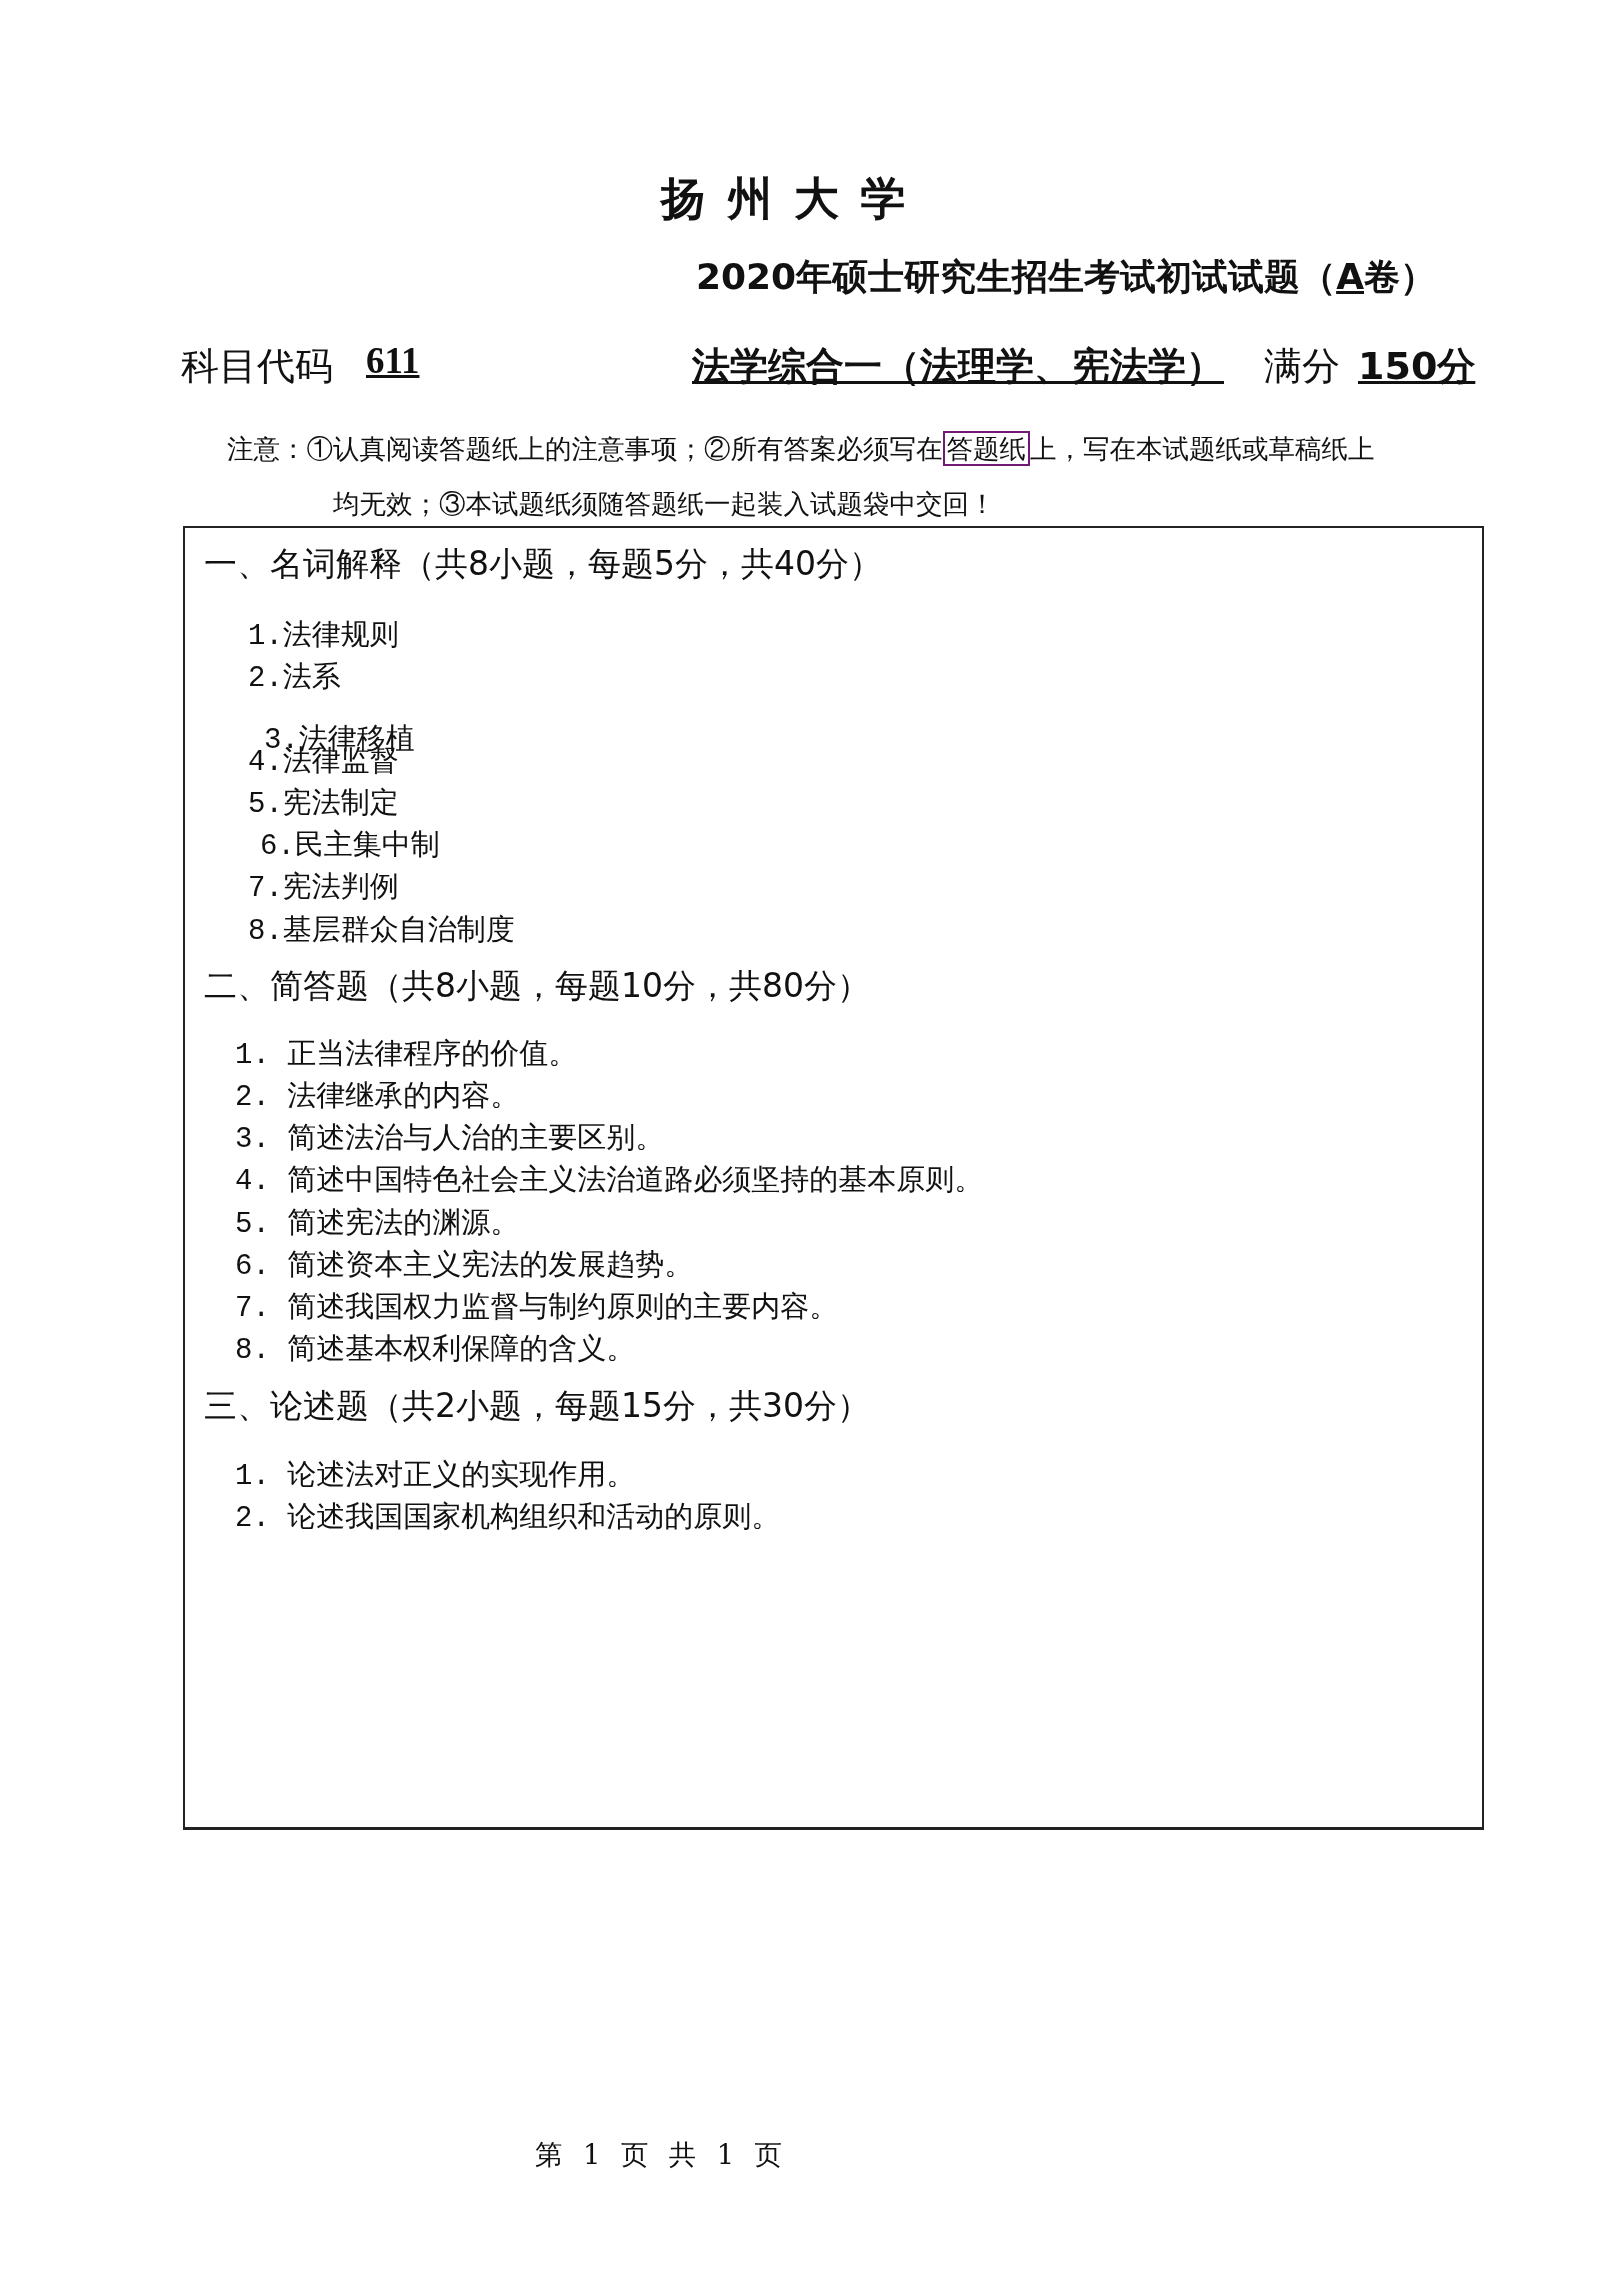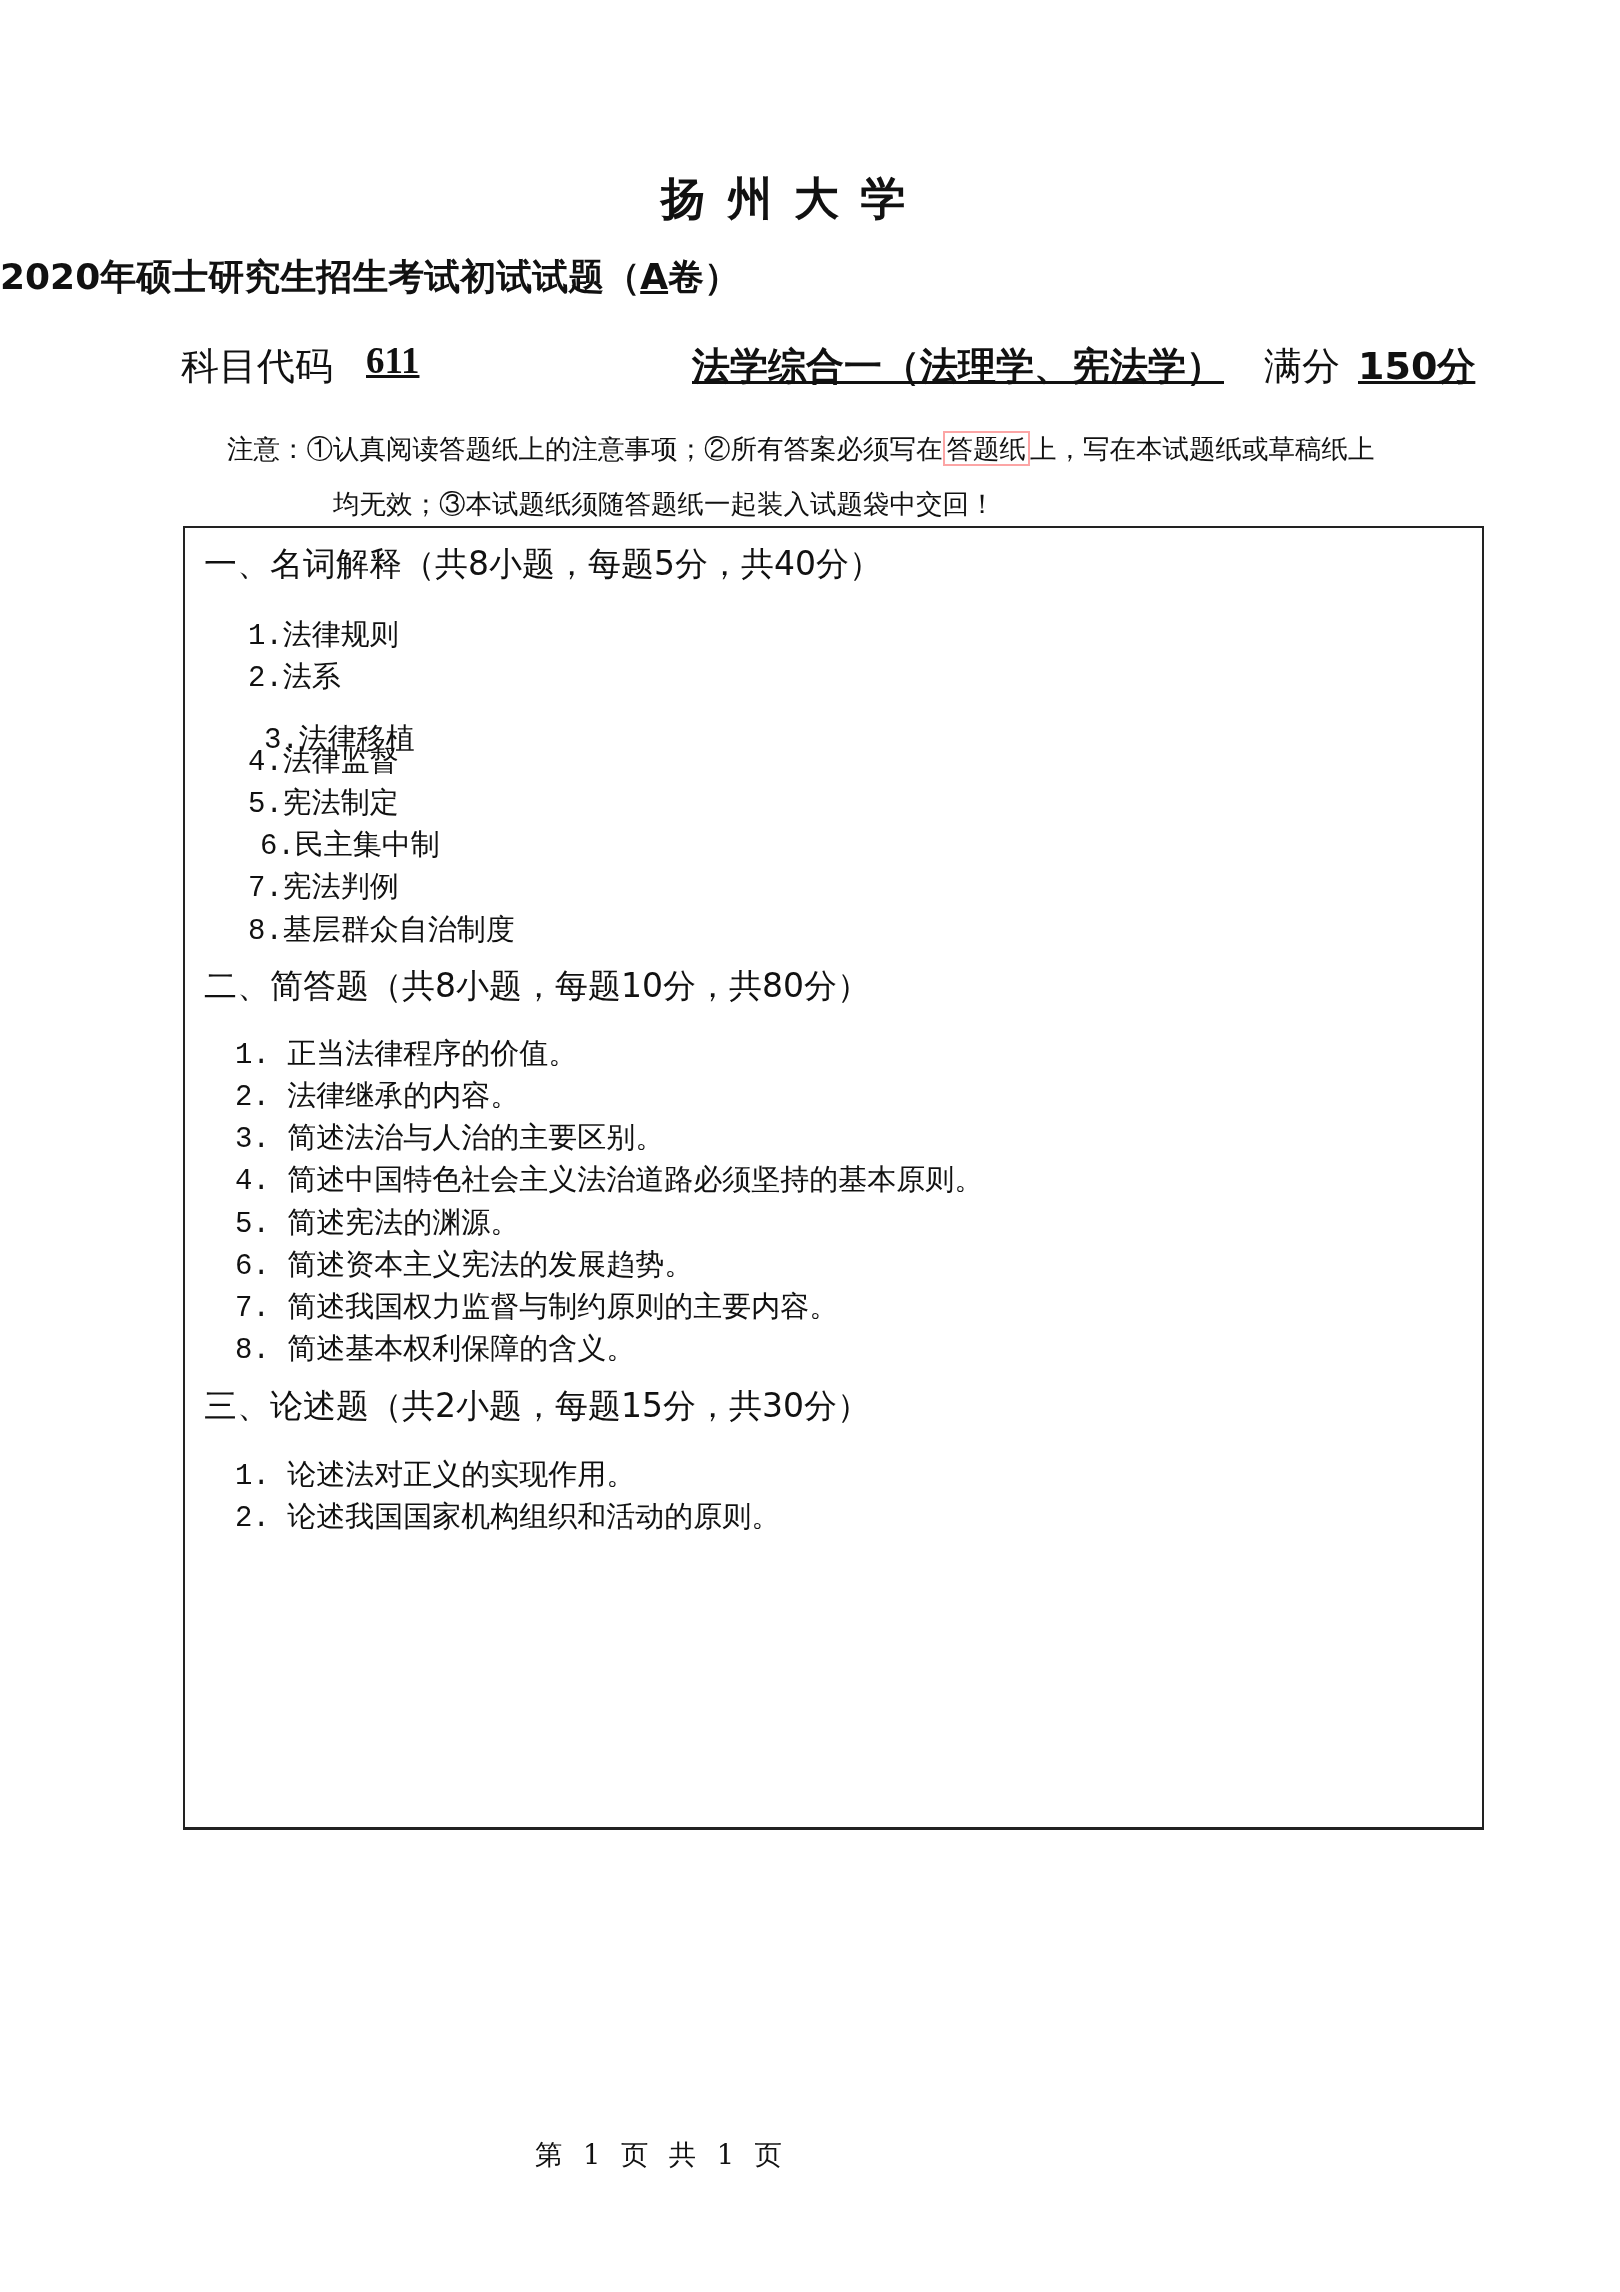--- a/index.html
+++ b/index.html
@@ -1,30 +1,30 @@
 <!DOCTYPE html>
 <html><head>
   <meta charset="utf-8">
   <style>
     html, body { margin: 0; padding: 0; background: #ffffff; }
     body { width: 1620px; height: 2293px; position: relative; overflow: hidden; color: #111; font-family: "DejaVu Serif", "Liberation Serif", serif; }
     .abs { position: absolute; }
     .univ { left: 0; width: 1588px; top: 169px; text-align: center; font-family: "DejaVu Sans", sans-serif; font-weight: bold; font-size: 45px; letter-spacing: 21.6px; }
-    .exam-title { left: 0; width: 1436px; top: 253px; text-align: left; font-family: "DejaVu Sans", sans-serif; font-weight: bold; font-size: 36px; }
+    .exam-title { left: 0; width: 1436px; top: 253px; text-align: right; font-family: "DejaVu Sans", sans-serif; font-weight: bold; font-size: 36px; }
     .exam-title .u { text-decoration: underline; }
     .meta { top: 341px; font-family: "DejaVu Sans", sans-serif; font-size: 38px; }
     .meta-code-label { left: 181px; }
     .meta-code-val { left: 366px; font-weight: bold; text-decoration: underline; font-family: "Liberation Serif", serif; font-size: 37px; top: 339px; }
     .meta-subject { left: 692px; text-decoration: underline; font-weight: bold; }
     .meta-score-label { left: 1264px; }
     .meta-score-val { left: 1358px; font-weight: bold; text-decoration: underline; }
     .notice { font-family: "DejaVu Serif", serif; font-size: 26.5px; }
     .notice1 { left: 227px; top: 431px; }
     .notice2 { left: 333px; top: 486px; }
-    .boxed { border: 2px solid #fca5a5; padding: 0 2px; }
+    .boxed { border: 2px solid #701a75; padding: 0 2px; }
     .qbox { left: 183px; top: 526px; width: 1301px; height: 1304px; border: 2px solid #222; border-bottom-width: 3.9px; box-sizing: border-box; }
     .section-h { font-family: "DejaVu Sans", sans-serif; font-weight: normal; font-size: 33px; left: 204px; }
     .item { font-family: Liberation Mono, monospace; font-size: 29px; }
     .footer { left: 0; width: 1323px; top: 2137px; text-align: center; font-family: "DejaVu Serif", serif; font-size: 27.4px; letter-spacing: 5.9px; }
   </style>
 </head>
 <body>
 
 <div class="abs univ">扬州大学</div>
 

